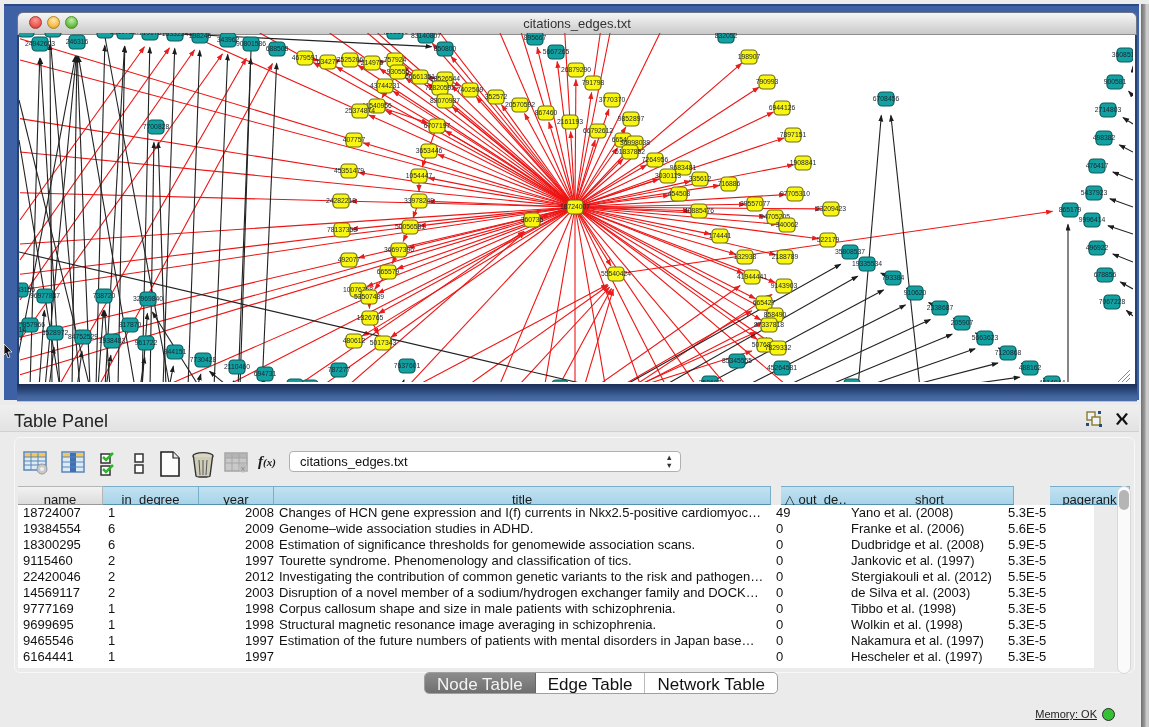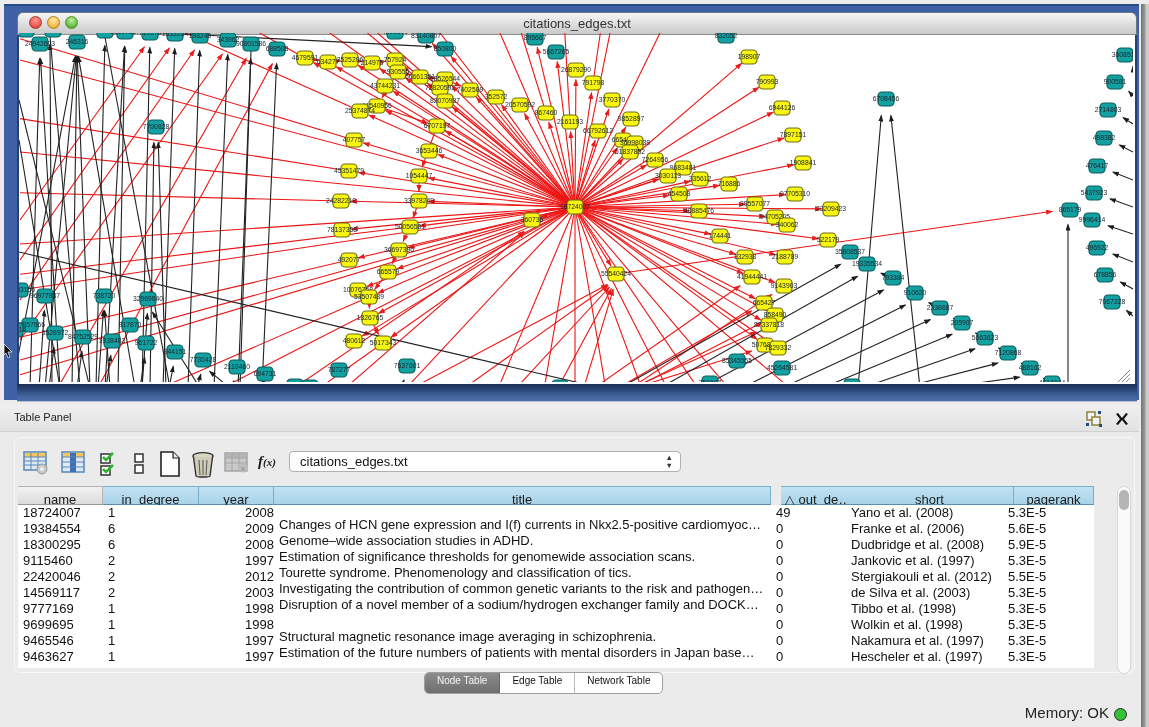--- a/index.html
+++ b/index.html
@@ -12,47 +12,47 @@
 #tbar .ttl { position:absolute; width:100%; text-align:center; top:3px; font-size:13px; color:#333; }
 .tl { position:absolute; top:3px; width:13px; height:13px; border-radius:50%; }
 #tl1 { left:11px; background:radial-gradient(circle at 50% 30%, #ff9a94, #ec5a52 60%, #ba2d25); border:1px solid #a83a32;}
 #tl2 { left:29px; background:radial-gradient(circle at 50% 30%, #ffe9a8, #f5bf4f 60%, #c88f1e); border:1px solid #b2841f;}
 #tl3 { left:47px; background:radial-gradient(circle at 50% 30%, #c0eda8, #6cc04a 60%, #3f8f1e); border:1px solid #52921f;}
 
 #rstrip { position:absolute; right:0; top:4px; width:8px; height:723px; background:linear-gradient(90deg,#6f6f6f,#9a9a9a 45%,#cecece 70%,#c9c9c9); }
 
 #tpanel { position:absolute; left:0; top:405px; width:1139px; height:322px; background:#ebebeb; }
 #thead { position:absolute; left:0; top:0; width:100%; height:27px; background:linear-gradient(#efefef,#e2e2e2); border-bottom:1px solid #d0d0d0; }
-#thead .t { position:absolute; left:14px; top:6px; font-size:11px; color:#222; }
+#thead .t { position:absolute; left:14px; top:6px; font-size:18px; color:#222; }
 #pbody { position:absolute; left:14px; top:32px; width:1121px; height:236px; border:1px solid #f8f8f8; border-radius:6px; }
 
 .icon { position:absolute; top:13px; }
 #ddl { position:absolute; left:274px; top:13px; width:392px; height:21px; background:#fff; border:1px solid #b0b0b0; border-radius:4px; font-size:13px; color:#111; padding:2px 0 0 10px; }
 #ddl .ud { position:absolute; right:7px; top:2px; font-size:7.5px; color:#333; line-height:8px; }
 
 #tbl { position:absolute; left:3px; top:48px; width:1076px; height:188px; }
 .th { position:absolute; top:0; height:19px; background:linear-gradient(#c2e2f2,#a8d3e8); border-right:1px solid #78aec8; border-top:1px solid #78aec8; border-bottom:1px solid #5590ad; font-size:13px; color:#1a1a1a; text-align:center; padding-top:5px; }
 .tr { position:relative; height:16px; font-size:13px; color:#111; white-space:nowrap; }
 .tr div { position:absolute; top:0; overflow:hidden; }
 .c0 { left:5px; width:80px; }
 .c1 { left:90px; width:95px; }
 .c2 { left:186px; width:70px;text-align:right; }
-.c3 { left:261px; width:490px;margin-top:12px; }
+.c3 { left:261px; width:490px; }
 .c4 { left:758px; width:68px; }
 .c5 { left:833px; width:165px; }
 .c6 { left:990px; width:85px; }
 #rows { position:absolute; left:0px; top:19px; width:1076px; height:163px; background:#fff; overflow:hidden; }
 #vsb { position:absolute; left:1102px; top:48px; width:14px; height:188px; background:#fafafa; border:1px solid #d8d8d8; border-radius:7px;}
 #vsb .thumb { position:absolute; left:1px; top:3px; width:10px; height:20px; border-radius:5px; background:#b5b5b5; }
 
-#tabs { position:absolute; left:424px; top:267px; height:22px; border:1px solid #9f9f9f; border-radius:5px; background:#fff; font-size:10px; display:flex; overflow:hidden; }
+#tabs { position:absolute; left:424px; top:267px; height:22px; border:1px solid #9f9f9f; border-radius:5px; background:#fff; font-size:17px; display:flex; overflow:hidden; }
 #tabs div { padding:2px 12px 0 12px; color:#111; border-right:1px solid #bbb; }
 #tabs div.sel { background:linear-gradient(#8c8c8c,#6f6f6f); color:#f4f4f4; border-right:1px solid #666; }
 #tabs div:last-child { border-right:none; }
-#status { position:absolute; right:12px; bottom:6px; font-size:15px; color:#222; }
+#status { position:absolute; right:24px; bottom:6px; font-size:11px; color:#222;text-decoration:underline; }
 #status .dot { display:inline-block; width:13px; height:13px; border-radius:50%; background:#35c135; border:1.5px solid #2a2a2a; vertical-align:-3px; margin-left:5px;}
 </style></head><body>
 <div id="page">
   <div id="desk">
     <div id="win">
       <div id="tbar">
           <div class="tl" id="tl1"></div>
           <div class="tl" id="tl2"></div>
           <div class="tl" id="tl3"></div>
           <div class="ttl">citations_edges.txt</div>
@@ -650,21 +650,21 @@
       </svg>
       <div class="icon" style="left:243px;top:15px;font-size:15px;font-style:italic;font-weight:bold;color:#1a1a1a;font-family:'Liberation Serif',serif;">f<span style="font-size:11px">(x)</span></div>
       <div id="ddl">citations_edges.txt<span class="ud">▲<br>▼</span></div>
       <div id="tbl">
         <div class="th" style="left:0;width:85px;background:linear-gradient(#f2f2f2,#dcdcdc);border-right:1px solid #b5b5b5;border-top:1px solid #b5b5b5;border-bottom:1px solid #999;">name</div>
         <div class="th" style="left:85px;width:96px;">in_degree</div>
         <div class="th" style="left:181px;width:75px;">year</div>
         <div class="th" style="left:256px;width:497px;">title</div>
         <div class="th" style="left:753px;width:75px;margin-left:10px;">△ out_de…</div>
         <div class="th" style="left:828px;width:168px;">short</div>
-        <div class="th" style="left:996px;width:80px;">pagerank</div>
+        <div class="th" style="left:1032px;width:80px;">pagerank</div>
         <div id="rows">
             <div class="tr">
               <div class="c0">18724007</div>
               <div class="c1">1</div>
               <div class="c2">2008</div>
               <div class="c3">Changes of HCN gene expression and I(f) currents in Nkx2.5-positive cardiomyoc…</div>
               <div class="c4">49</div>
               <div class="c5">Yano et al. (2008)</div>
               <div class="c6">5.3E-5</div>
             </div>
@@ -710,20 +710,21 @@
               <div class="c2">2003</div>
               <div class="c3">Disruption of a novel member of a sodium/hydrogen exchanger family and DOCK…</div>
               <div class="c4">0</div>
               <div class="c5">de Silva et al. (2003)</div>
               <div class="c6">5.3E-5</div>
             </div>
 <div class="tr">
               <div class="c0">9777169</div>
               <div class="c1">1</div>
               <div class="c2">1998</div>
+              <div class="c3">Corpus callosum shape and size in male patients with schizophrenia.</div>
               <div class="c4">0</div>
               <div class="c5">Tibbo et al. (1998)</div>
               <div class="c6">5.3E-5</div>
             </div>
 <div class="tr">
               <div class="c0">9699695</div>
               <div class="c1">1</div>
               <div class="c2">1998</div>
               <div class="c3">Structural magnetic resonance image averaging in schizophrenia.</div>
               <div class="c4">0</div>
@@ -733,21 +734,21 @@
 <div class="tr">
               <div class="c0">9465546</div>
               <div class="c1">1</div>
               <div class="c2">1997</div>
               <div class="c3">Estimation of the future numbers of patients with mental disorders in Japan base…</div>
               <div class="c4">0</div>
               <div class="c5">Nakamura et al. (1997)</div>
               <div class="c6">5.3E-5</div>
             </div>
 <div class="tr">
-              <div class="c0">9463627</div>
+              <div class="c0">6164441</div>
               <div class="c1">1</div>
               <div class="c2">1997</div>
               <div class="c4">0</div>
               <div class="c5">Hescheler et al. (1997)</div>
               <div class="c6">5.3E-5</div>
             </div>
           </div>
       </div>
       <div id="vsb">
           <div class="thumb"></div>

